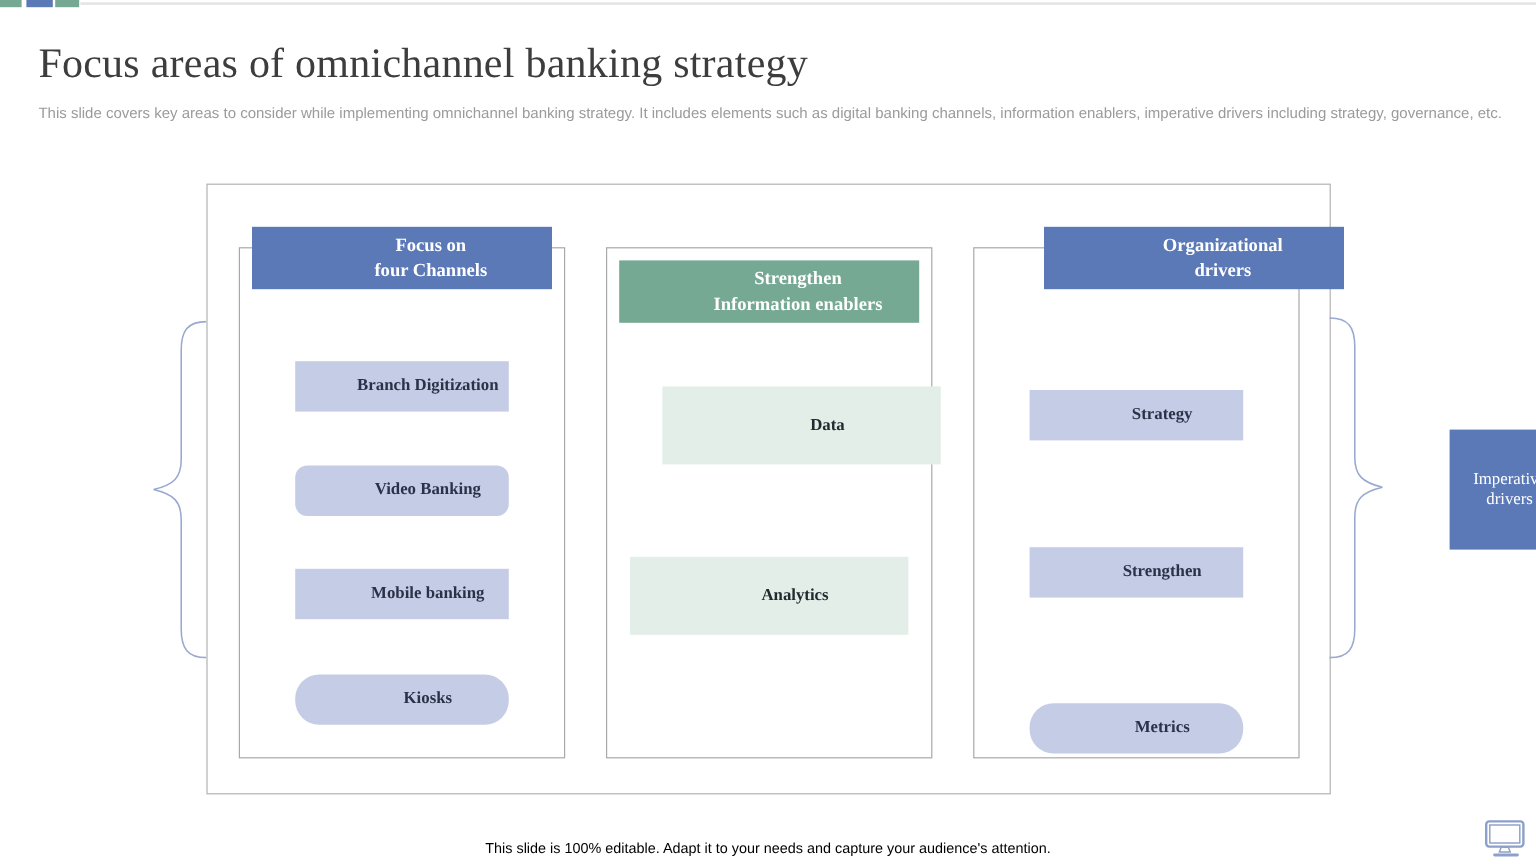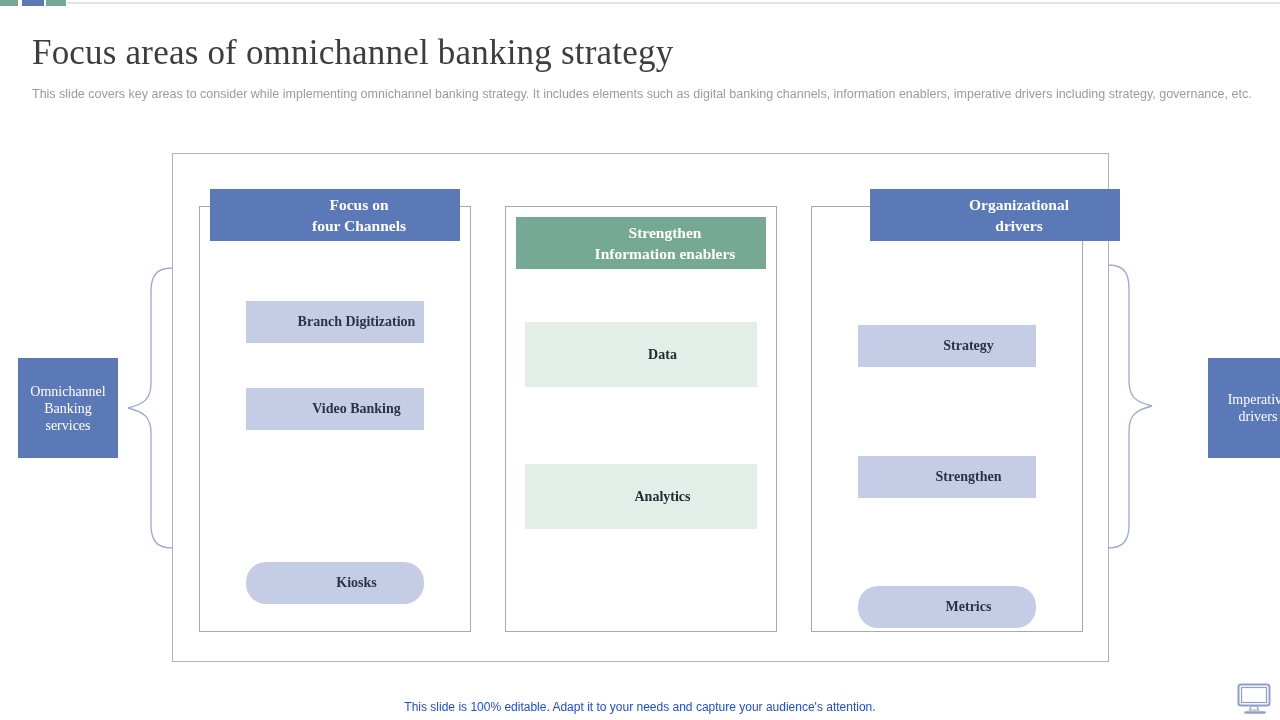--- a/index.html
+++ b/index.html
@@ -65,24 +65,24 @@
     text-align: center;
     font-family: "Liberation Serif", serif;
     font-weight: 700; font-size: 14px; padding-left: 43px;
   }
   .item-lav { background: #c5cce6; color: #2b3248; width: 178px; height: 42px; }
   .item-grn { background: #e3eee8; color: #222a30; width: 232px; height: 65px; }
   .c1 { left: 246px; }
   .c2 { left: 525px; }
   .c3 { left: 858px; margin-top: 24px; }
   .y-301 { top: 301px; }
-  .y-388 { top: 388px; }
+  .y-388 { top: 388px; border-radius: 10px; }
   .y-474 { top: 474px; }
   .y-562 { top: 562px; border-radius: 20px; }
-  .y-322 { top: 322px; }
+  .y-322 { top: 322px; margin-left: 27px; }
   .y-464 { top: 464px; }
   .y-432 { top: 432px; }
 
   .side-box {
     position: absolute; top: 358px; width: 100px; height: 100px;
     background: #5b79b7; color: #ffffff;
     display: flex; align-items: center; justify-content: center;
     text-align: center;
     font-family: "Liberation Serif", serif;
     font-size: 14px; line-height: 17px;
@@ -91,21 +91,21 @@
   .side-left  { left: 18px; }
   .side-right { left: 1167px; margin-left: 41px; }
 
   .brace { position: absolute; }
   .brace-left  { left: 126px; top: 267px; }
   .brace-right { left: 1107px; top: 264px; }
 
   .footer {
     position: absolute; left: 0; right: 0; top: 700px;
     text-align: center;
-    font-size: 12px; color: #1d4ed8;
+    font-size: 12px; color: #000000;
   }
   .monitor { position: absolute; left: 1237px; top: 683px; }
 </style>
 </head>
 <body>
 
 <div class="slide">
 
   <span class="bar bar-g1"></span>
   <span class="bar bar-b"></span>
@@ -123,32 +123,30 @@
 
   <div class="header-box hdr-1">Focus on
 four Channels</div>
   <div class="header-box hdr-2">Strengthen
 Information enablers</div>
   <div class="header-box hdr-3">Organizational
 drivers</div>
 
   <div class="item item-lav c1 y-301">Branch Digitization</div>
   <div class="item item-lav c1 y-388">Video Banking</div>
+  <div class="item item-lav c1 y-474">Mobile banking</div>
   <div class="item item-lav c1 y-562">Kiosks</div>
 
   <div class="item item-grn c2 y-322">Data</div>
   <div class="item item-grn c2 y-464">Analytics</div>
 
   <div class="item item-lav c3 y-301">Strategy</div>
   <div class="item item-lav c3 y-432">Strengthen</div>
   <div class="item item-lav c3 y-562">Metrics</div>
 
-  <div class="side-box side-left">Omnichannel
-Banking
-services</div>
   <div class="side-box side-right">Imperative
 drivers</div>
 
   <svg class="brace brace-left" width="46" height="282" viewBox="0 0 46 282">
     <path d="M46,1 C30,1 25,9 25,25 L25,116 C25,131 19,137 2,141 C19,145 25,151 25,166 L25,257 C25,273 30,281 46,281" fill="none" stroke="#9aa9cf" stroke-width="1.3"></path>
   </svg>
   <svg class="brace brace-right" width="47" height="285" viewBox="0 0 47 285">
     <path d="M1,1 C17,1 22,9 22,25 L22,117 C22,132 28,138 45,142 C28,146 22,152 22,167 L22,260 C22,276 17,284 1,284" fill="none" stroke="#9aa9cf" stroke-width="1.3"></path>
   </svg>
 

